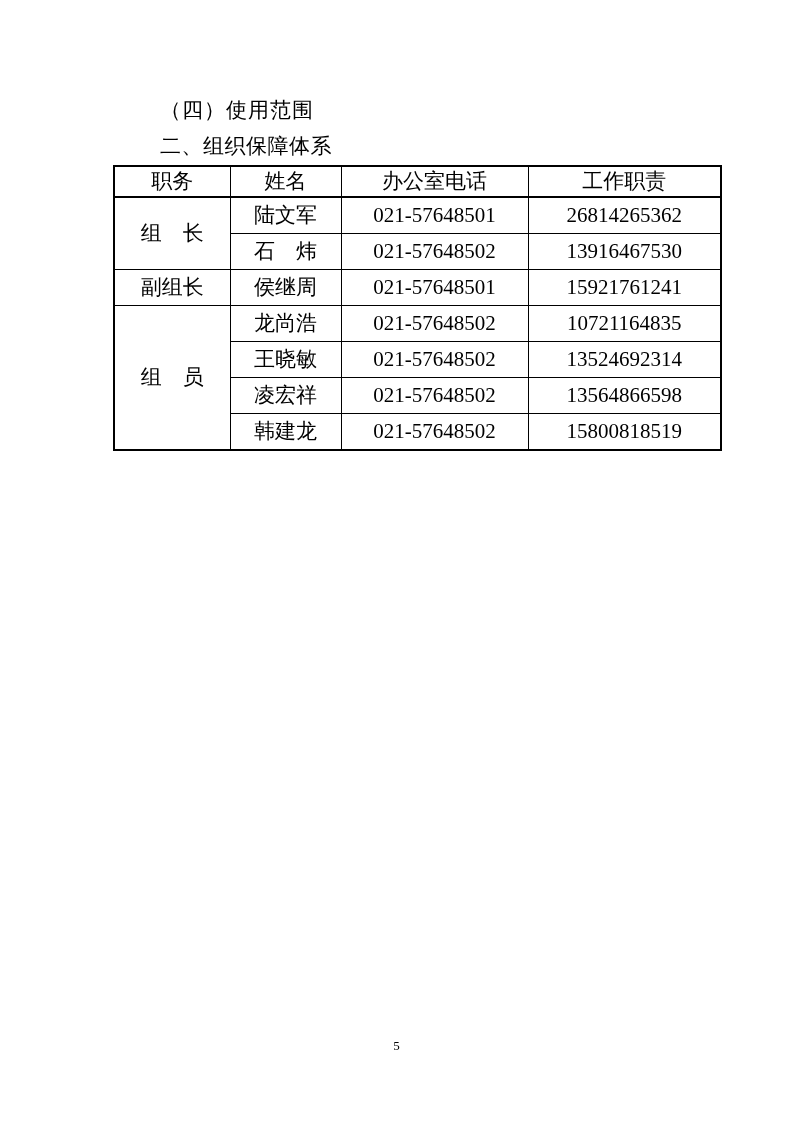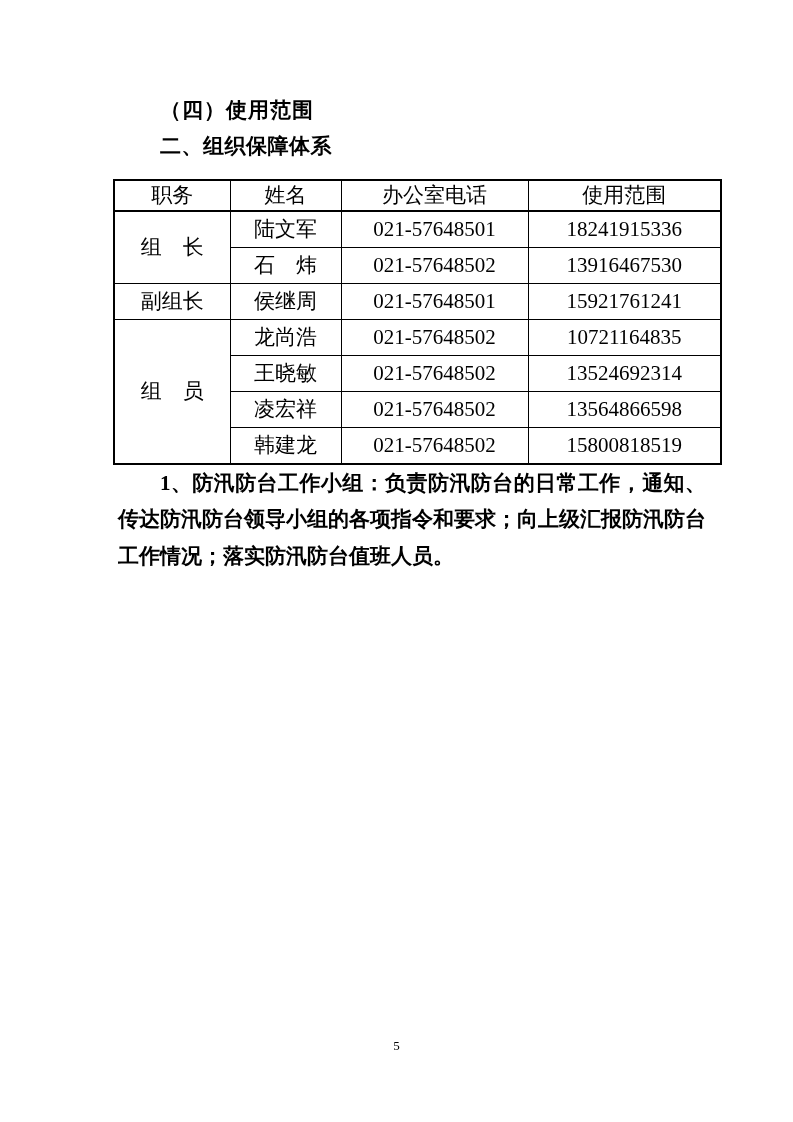--- a/index.html
+++ b/index.html
@@ -15,42 +15,41 @@
     position:absolute;
     left:118px;top:92px;
     width:588px;
     font-size:21px;
     line-height:36.4px;
     text-align:justify;
   }
   .content p, .content h2, .content h3{
     margin:0;padding:0;
     font-size:21px;
-    font-weight:bold;
+    font-weight:normal;
     text-indent:2em;
   }
   .h-kaiti{
     font-family:"Liberation Serif","DejaVu Serif",serif;
     letter-spacing:1px;
   }
   .h-hei{
     font-family:"Liberation Sans","DejaVu Sans",sans-serif;
     font-weight:bold;
     letter-spacing:0.5px;
   }
   table.roster{
     table-layout:fixed;
     border-collapse:collapse;
     width:607px;
     margin-left:-5px;
     text-align:center;
     font-size:21px;
     line-height:normal;
     border:2px solid #000;
-    margin-top:14px;
   }
   table.roster th, table.roster td{
     border:1px solid #000;
     padding:0;
     font-weight:normal;
     text-align:center;
     vertical-align:middle;
     overflow:hidden;
   }
   table.roster thead th{
@@ -85,29 +84,29 @@
         <col style="width:116px">
         <col style="width:111px">
         <col style="width:187px">
         <col style="width:193px">
       </colgroup>
       <thead>
         <tr>
           <th>职务</th>
           <th>姓名</th>
           <th>办公室电话</th>
-          <th>使用范围</th>
+          <th>工作职责</th>
         </tr>
       </thead>
       <tbody>
         <tr>
           <td rowspan="2">组　长</td>
           <td>陆文军</td>
           <td>021-57648501</td>
-          <td>18241915336</td>
+          <td>26814265362</td>
         </tr>
         <tr>
           <td>石　炜</td>
           <td>021-57648502</td>
           <td>13916467530</td>
         </tr>
         <tr>
           <td>副组长</td>
           <td>侯继周</td>
           <td>021-57648501</td>
@@ -132,20 +131,19 @@
         <tr>
           <td>韩建龙</td>
           <td>021-57648502</td>
           <td>15800818519</td>
         </tr>
       </tbody>
     </table>
 
 
 
-    <p>1、防汛防台工作小组：负责防汛防台的日常工作，通知、传达防汛防台领导小组的各项指令和要求；向上级汇报防汛防台工作情况；落实防汛防台值班人员。</p>
 
 
 
   </div>
 
   <div class="page-number">5</div>
 </div>
 
 </body></html>

